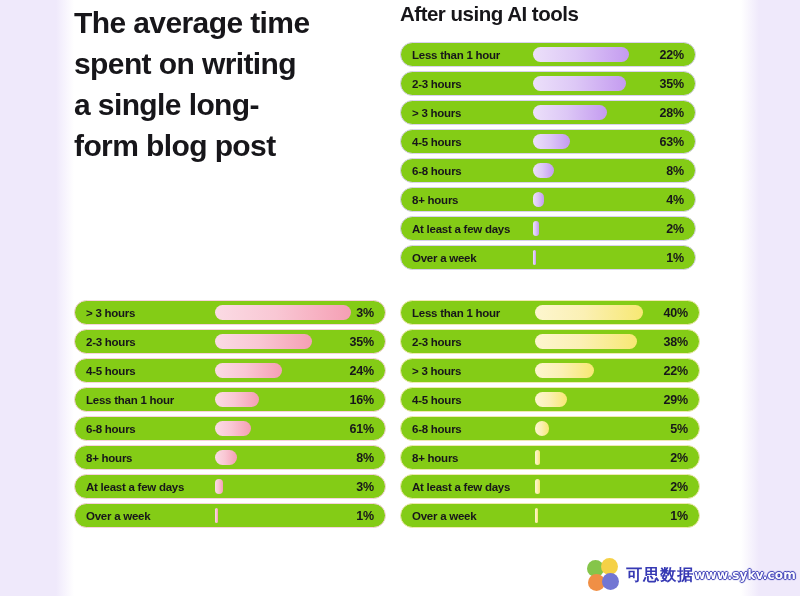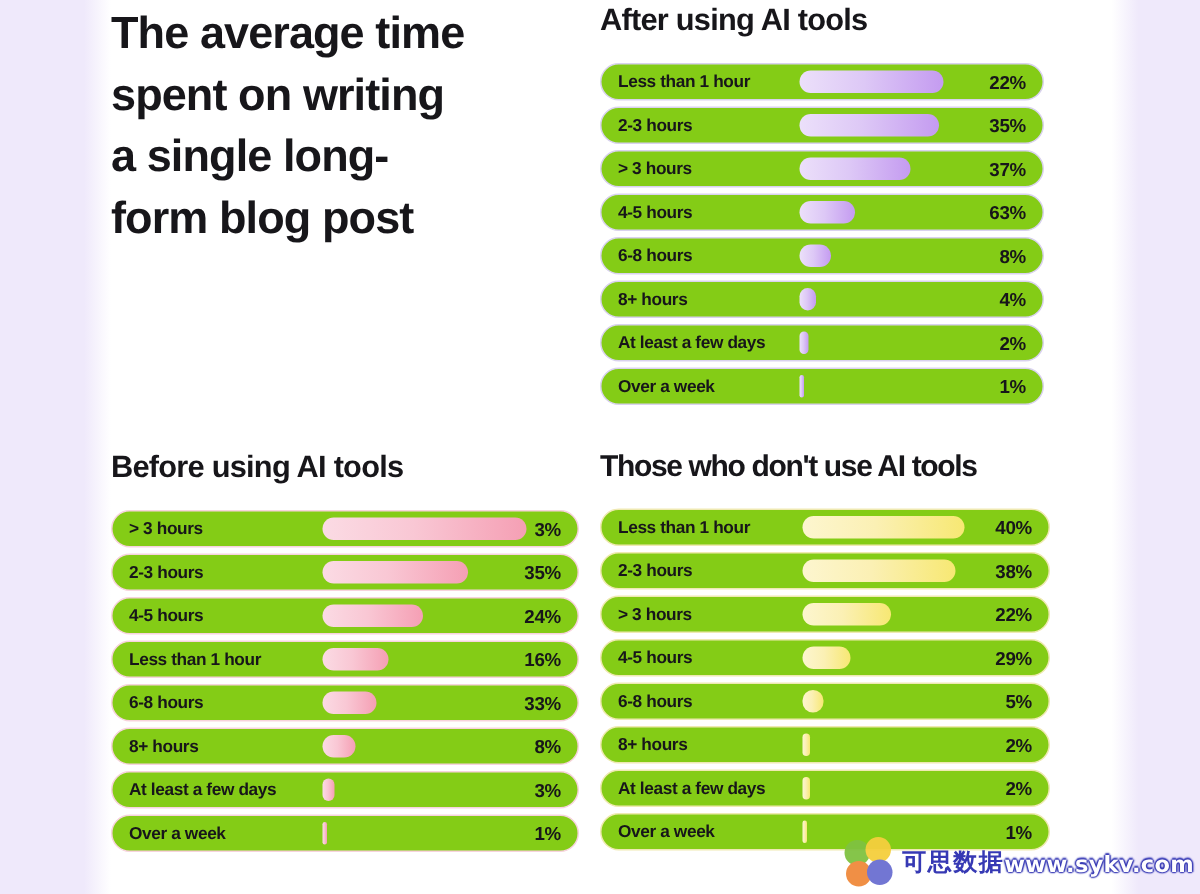--- a/index.html
+++ b/index.html
@@ -167,21 +167,21 @@
   .wm-dot.b { left: 15px; top: 15px; background: #6b6fd1; }
   .wm-text { display: flex; flex-direction: row; line-height: 1; }
   .wm-cn {
     font-size: 16px;
     font-weight: bold;
     color: #2c2fb0;
     letter-spacing: 1px;
     font-family: "DejaVu Sans", sans-serif;
   }
   .wm-url {
-    font-size: 15px;
+    font-size: 12px;
     font-weight: bold;
     color: #ffffff;
     letter-spacing: 0.2px;
     margin-top: 2px;
     text-shadow: 0 0 1px #2c2fb0, 1px 0 1px #2c2fb0, -1px 0 1px #2c2fb0, 0 1px 1px #2c2fb0, 0 -1px 1px #2c2fb0;
     font-family: "DejaVu Sans", sans-serif;
   }
 </style>
 </head>
 <body>
@@ -218,21 +218,21 @@
                 <div class="bar-fill" style="left: 45%; width: 31.5429%;"></div>
               </div>
               <span class="bar-label">2-3 hours</span>
               <span class="bar-value">35%</span>
             </div>
             <div class="bar-row">
               <div class="bar-track">
                 <div class="bar-fill" style="left: 45%; width: 25.2343%;"></div>
               </div>
               <span class="bar-label">&gt; 3 hours</span>
-              <span class="bar-value">37%</span>
+              <span class="bar-value">28%</span>
             </div>
             <div class="bar-row">
               <div class="bar-track">
                 <div class="bar-fill" style="left: 45%; width: 12.6171%;"></div>
               </div>
               <span class="bar-label">4-5 hours</span>
               <span class="bar-value">63%</span>
             </div>
             <div class="bar-row">
               <div class="bar-track">
@@ -259,21 +259,20 @@
               <div class="bar-track">
                 <div class="bar-fill" style="left: 45%; width: 0.901224%;"></div>
               </div>
               <span class="bar-label">Over a week</span>
               <span class="bar-value">1%</span>
             </div>
           </div>
       </div>
 
       <div class="quad quad-bl">
-        <h2 class="section-title">Before using AI tools</h2>
         <div class="bars pink">
             <div class="bar-row">
               <div class="bar-track">
                 <div class="bar-fill" style="left: 45%; width: 44.16%;"></div>
               </div>
               <span class="bar-label">&gt; 3 hours</span>
               <span class="bar-value">3%</span>
             </div>
             <div class="bar-row">
               <div class="bar-track">
@@ -294,21 +293,21 @@
                 <div class="bar-fill" style="left: 45%; width: 14.4196%;"></div>
               </div>
               <span class="bar-label">Less than 1 hour</span>
               <span class="bar-value">16%</span>
             </div>
             <div class="bar-row">
               <div class="bar-track">
                 <div class="bar-fill" style="left: 45%; width: 11.7159%;"></div>
               </div>
               <span class="bar-label">6-8 hours</span>
-              <span class="bar-value">33%</span>
+              <span class="bar-value">61%</span>
             </div>
             <div class="bar-row">
               <div class="bar-track">
                 <div class="bar-fill" style="left: 45%; width: 7.2098%;"></div>
               </div>
               <span class="bar-label">8+ hours</span>
               <span class="bar-value">8%</span>
             </div>
             <div class="bar-row">
               <div class="bar-track">
@@ -321,21 +320,20 @@
               <div class="bar-track">
                 <div class="bar-fill" style="left: 45%; width: 0.901224%;"></div>
               </div>
               <span class="bar-label">Over a week</span>
               <span class="bar-value">1%</span>
             </div>
           </div>
       </div>
 
       <div class="quad quad-br">
-        <h2 class="section-title tight">Those who don't use AI tools</h2>
         <div class="bars yellow">
             <div class="bar-row">
               <div class="bar-track">
                 <div class="bar-fill" style="left: 45%; width: 36.049%;"></div>
               </div>
               <span class="bar-label">Less than 1 hour</span>
               <span class="bar-value">40%</span>
             </div>
             <div class="bar-row">
               <div class="bar-track">

